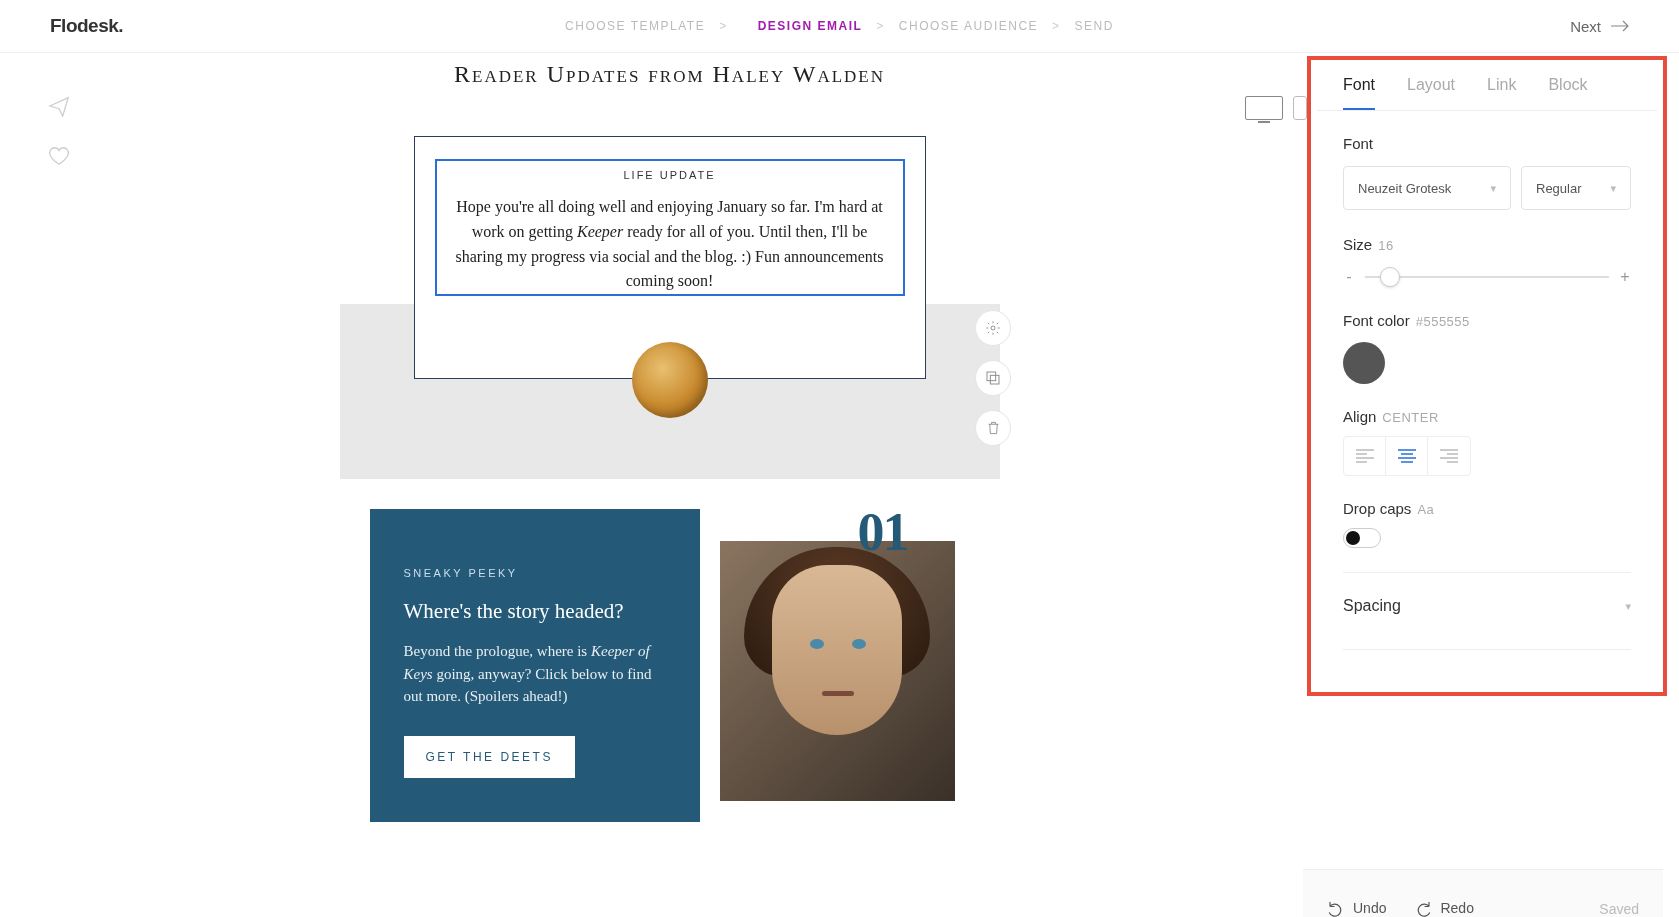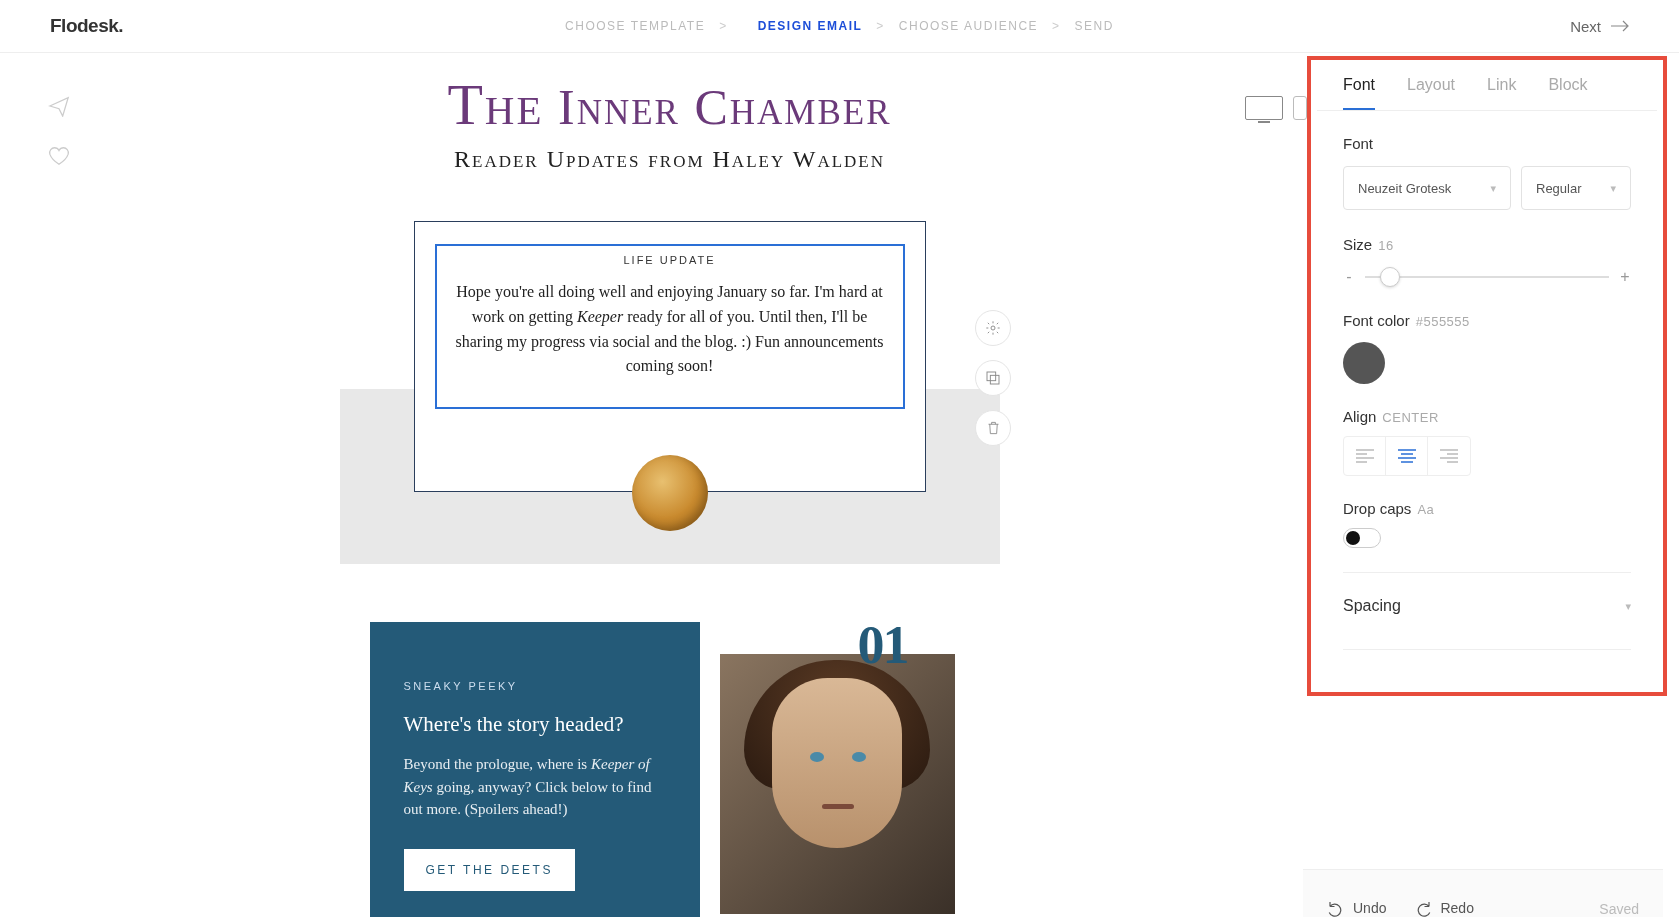--- a/index.html
+++ b/index.html
@@ -2,40 +2,40 @@
 <html><head>
 <meta charset="utf-8">
 <style>
 * { margin: 0; padding: 0; box-sizing: border-box; }
 body { font-family: -apple-system, BlinkMacSystemFont, "Segoe UI", Arial, sans-serif; background: #fff; color: #333; width: 1679px; height: 917px; overflow: hidden; position: relative; }
 
 
 .topbar { height: 53px; border-bottom: 1px solid #eee; display: flex; align-items: center; padding: 0 50px; justify-content: space-between; }
 .logo { font-weight: 700; font-size: 19px; letter-spacing: -0.5px; }
 .breadcrumbs { display: flex; gap: 14px; font-size: 12px; letter-spacing: 1.5px; color: #bbb; position: absolute; left: 50%; transform: translateX(-50%); }
-.breadcrumbs .step.active { color: #1d4ed8; font-weight: 600; margin-left: 16px; }
+.breadcrumbs .step.active { color: #a21caf; font-weight: 600; margin-left: 16px; }
 .breadcrumbs .sep { color: #ccc; }
 .next-btn { display: flex; align-items: center; gap: 10px; font-size: 15px; color: #666; cursor: pointer; }
 
 
 .leftrail { position: absolute; left: 48px; top: 95px; display: flex; flex-direction: column; gap: 28px; }
 .leftrail .icon { width: 22px; height: 22px; color: #ccc; cursor: pointer; }
 
 
 .canvas-area { position: absolute; left: 0; top: 53px; right: 340px; bottom: 0; overflow: hidden; }
 .email-wrap { width: 600px; margin: 0 auto; position: relative; }
 
 .brand-title { font-family: "Didot","Bodoni MT",Georgia,serif; font-size: 50px; color: #6b3a7a; text-align: center; margin-top: 18px; letter-spacing: 2px; font-weight: 400; font-variant: small-caps; }
 .brand-title .big { font-size: 58px; }
 .brand-sub { font-family: "Didot","Bodoni MT",Georgia,serif; font-size: 24px; color: #222; text-align: center; margin-top: 8px; letter-spacing: 2px; font-variant: small-caps; }
 
 .section1 { margin-top: 48px; position: relative; }
 .section1-bg { position: absolute; top: 168px; left: -30px; right: -30px; height: 175px; background: #e8e8e8; z-index: 0; }
 .section1-box { position: relative; z-index: 2; border: 1px solid #2a3e5c; background: #fff; padding: 22px 0 82px; width: 512px; margin: 0 auto; }
-.selected { border: 2px solid #2a6fd6; padding: 8px 10px 28px; margin: 0 20px; }
+.selected { border: 2px solid #2a6fd6; padding: 8px 10px 0; margin: 0 20px; }
 .tag { font-size: 11px; letter-spacing: 2px; text-align: center; color: #333; }
 .headline { font-family: Georgia, serif; font-size: 28px; text-align: center; margin-top: 16px; color: #111; }
 .headline em { font-style: italic; }
 .body-text { font-family: Georgia, serif; font-size: 16px; text-align: center; margin-top: 14px; line-height: 1.55; color: #222; padding: 0 6px; }
 .body-text em { font-style: italic; }
 .ornament { position: absolute; left: 50%; transform: translateX(-50%); bottom: -40px; width: 76px; height: 76px; border-radius: 50%; background: radial-gradient(circle at 40% 35%, #e8c070, #c98a2e 55%, #a76a18); box-shadow: inset -4px -4px 10px rgba(0,0,0,.25); z-index: 3; }
 
 .section2 { margin-top: 130px; display: flex; position: relative; }
 .section2-left { width: 330px; background: #245a78; padding: 58px 30px 44px 34px; color: #fff; }
 .big-num { position: absolute; right: 62px; top: -8px; font-family: Georgia,serif; font-size: 54px; font-weight: 700; color: #245a78; letter-spacing: -2px; z-index: 4; }
@@ -132,24 +132,20 @@
   </span>
 </div>
 
 <div class="device-toggle">
   <div class="dev-desktop"></div>
   <div class="dev-mobile"></div>
 </div>
 
 <div class="canvas-area">
   <div class="email-wrap">
-    <div class="brand-title">
-      <span class="big">The</span>
-      <span>Inner Chamber</span>
-    </div>
     <div class="brand-sub">Reader Updates from Haley Walden</div>
 
     <div class="section1">
       <div class="section1-bg"></div>
       <div class="section1-box">
         <div class="selected">
           <div class="tag">LIFE UPDATE</div>
           <div class="body-text">
             <span>Hope you're all doing well and enjoying January so far. I'm hard at work on getting </span><em>Keeper</em><span> ready for all of you. Until then, I'll be sharing my progress via social and the blog. :) Fun announcements coming soon!</span>
           </div>

